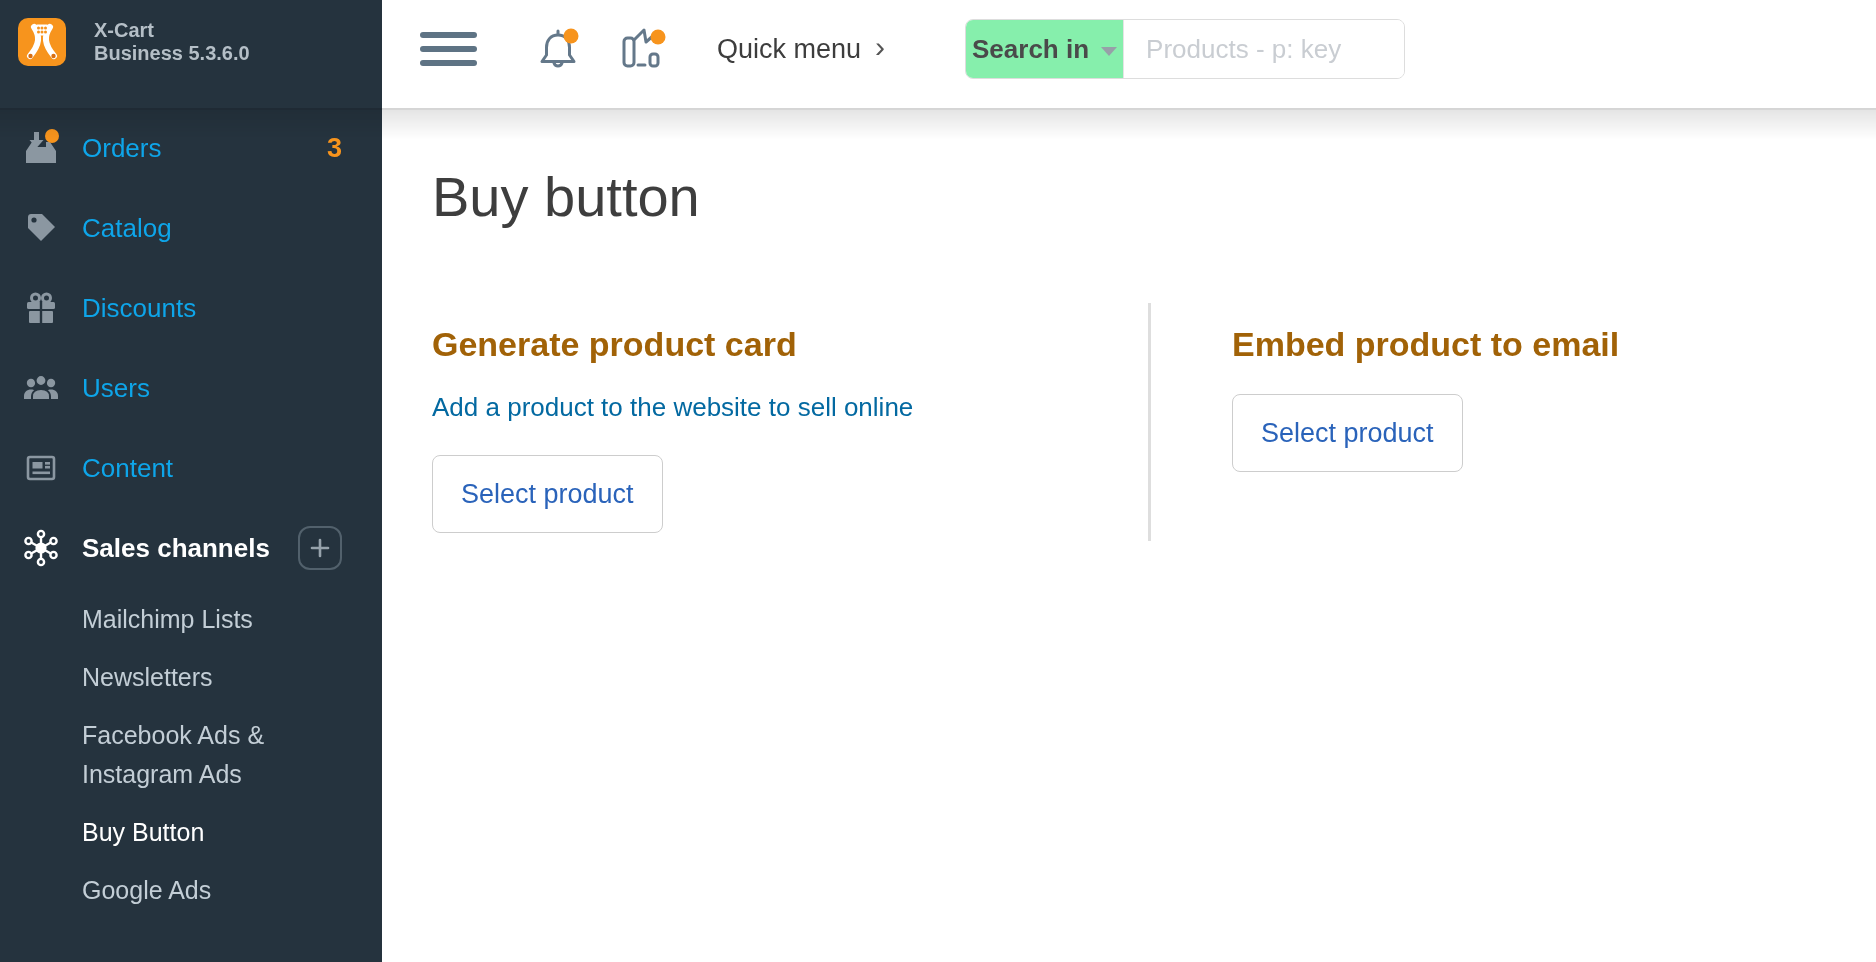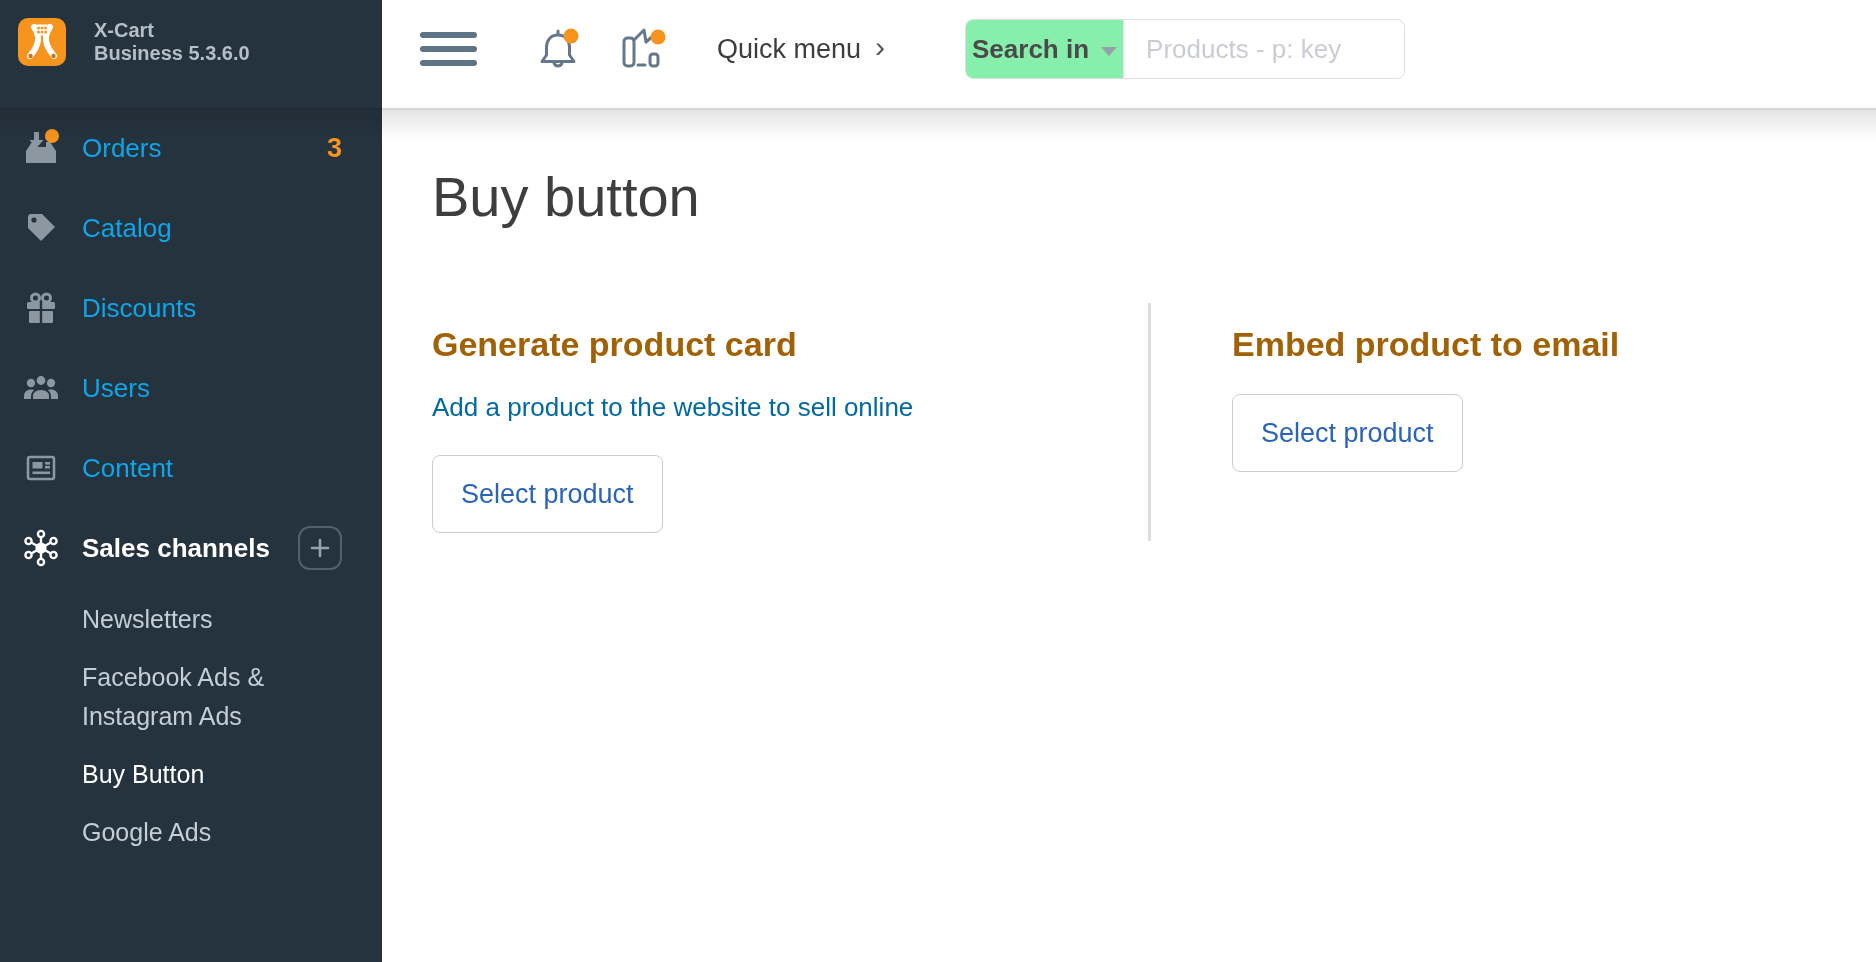--- a/index.html
+++ b/index.html
@@ -223,20 +223,21 @@
       <span class="nav-label">Sales channels</span>
       <span class="plus-btn">
         <svg width="22" height="22" viewBox="0 0 22 22">
           <line x1="11" y1="3" x2="11" y2="19" stroke="#97a3ac" stroke-width="2.6" stroke-linecap="round"></line>
           <line x1="3" y1="11" x2="19" y2="11" stroke="#97a3ac" stroke-width="2.6" stroke-linecap="round"></line>
         </svg>
       </span>
     </div>
 
     <div class="subnav">
+      <div class="sub-item">Mailchimp Lists</div>
       <div class="sub-item">Newsletters</div>
       <div class="sub-item">Facebook Ads &amp; Instagram Ads</div>
       <div class="sub-item active">Buy Button</div>
       <div class="sub-item">Google Ads</div>
     </div>
   </div>
 </div>
 
 <div class="topbar">
   <div class="hamburger">

